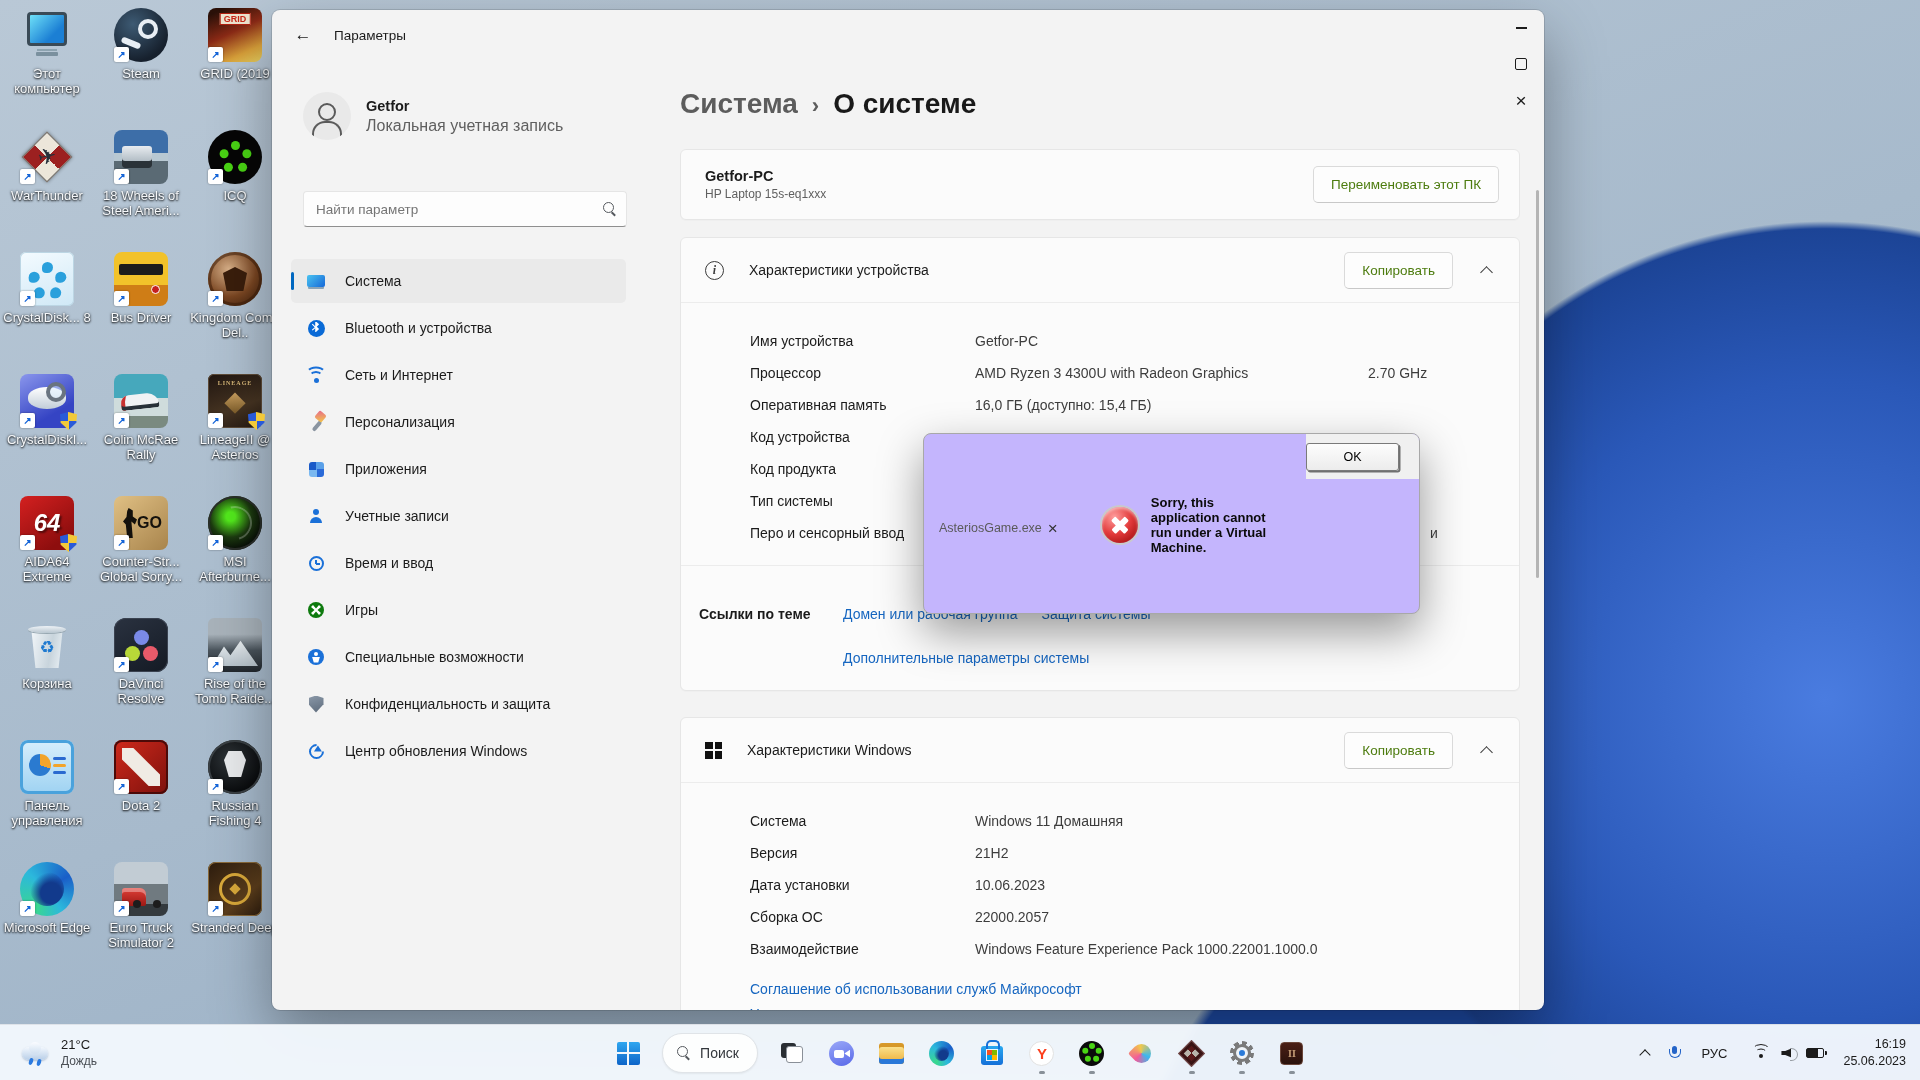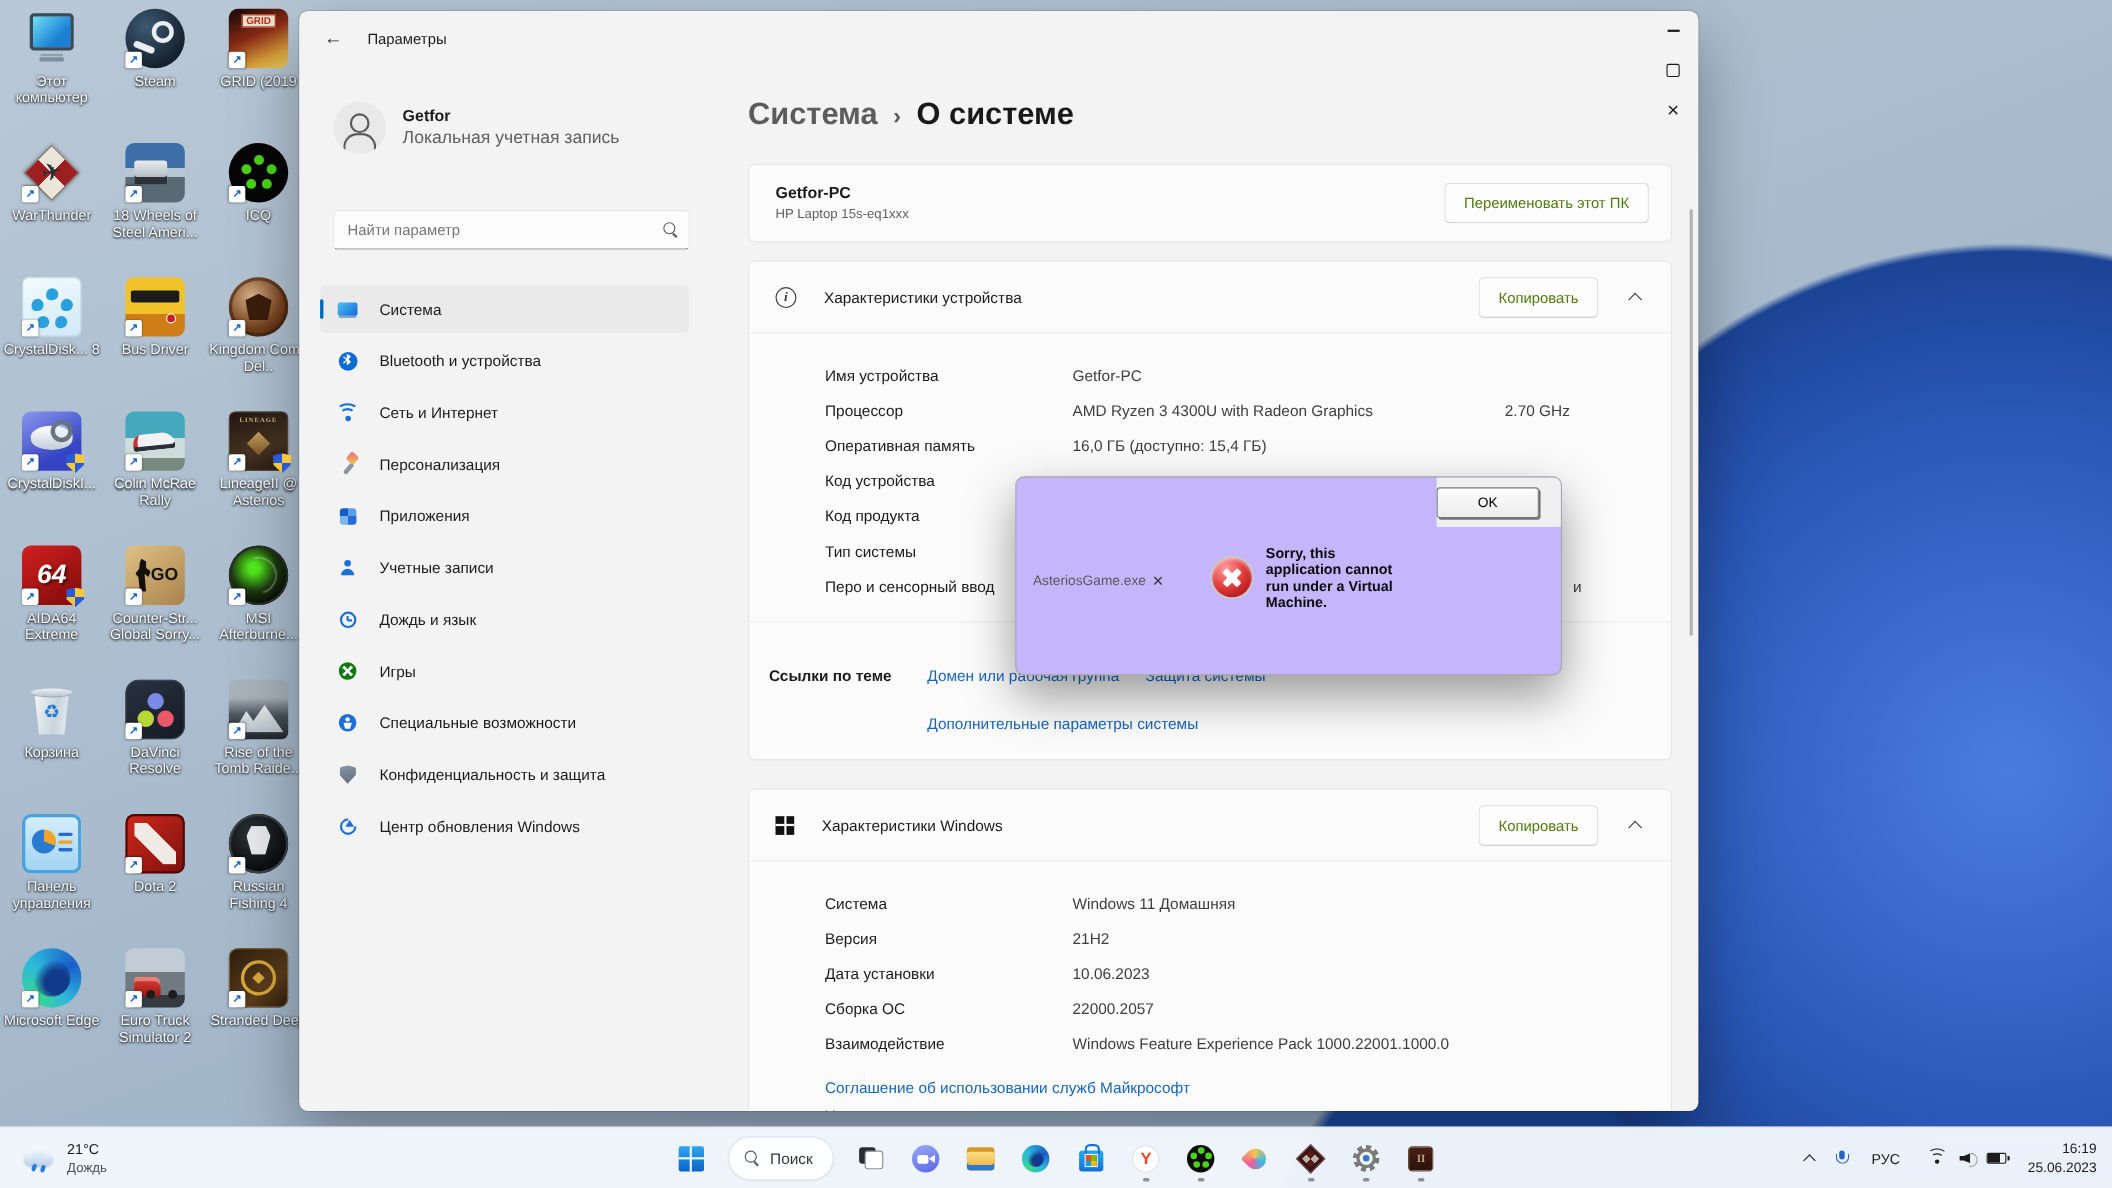--- a/index.html
+++ b/index.html
@@ -539,21 +539,21 @@
           <div class="nav-item sb-acct">
             <span class="sbi">
               <span class="g"></span>
             </span>
             <span class="nav-label">Учетные записи</span>
           </div>
           <div class="nav-item sb-time">
             <span class="sbi">
               <span class="g"></span>
             </span>
-            <span class="nav-label">Дождь и язык</span>
+            <span class="nav-label">Время и ввод</span>
           </div>
           <div class="nav-item sb-games">
             <span class="sbi">
               <span class="g"></span>
             </span>
             <span class="nav-label">Игры</span>
           </div>
           <div class="nav-item sb-access">
             <span class="sbi">
               <span class="g"></span>

